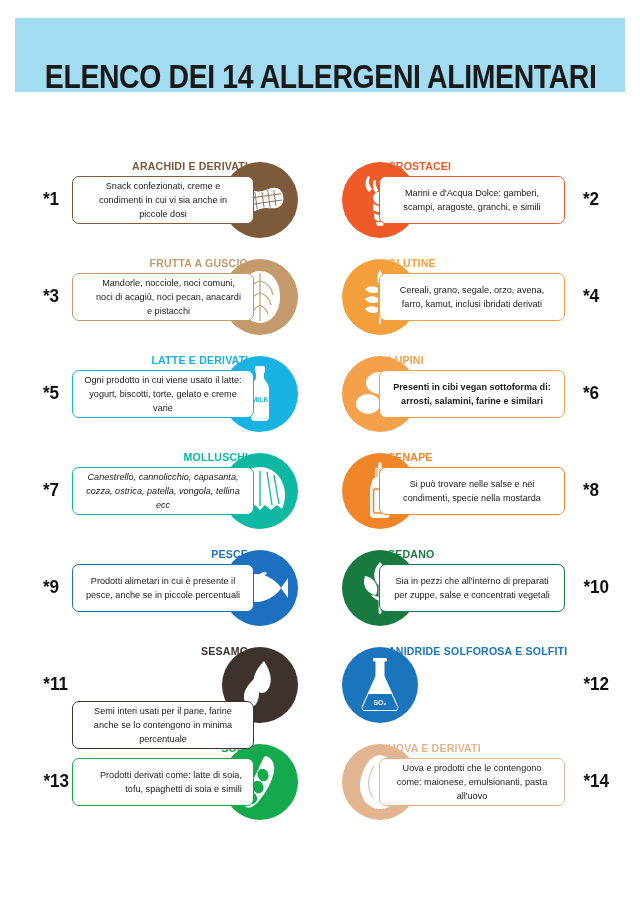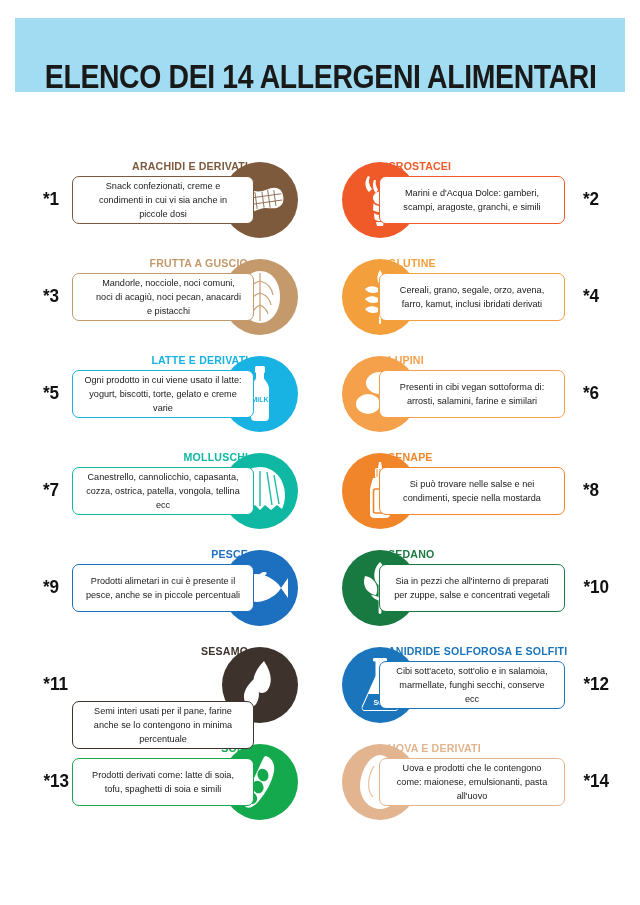--- a/index.html
+++ b/index.html
@@ -251,37 +251,37 @@
                    C29,55.5 27.5,57 25,57 L15,57 C12.5,57 11,55.5 11,53
                    L11,25 C11,19 16,16 16,14 Z"></path>
         </g>
         <text x="20" y="38" text-anchor="middle" class="milk-word" fill="#18b2e3">MiLK</text>
       </svg>
         </div>
       </div>
       <div class="allergen-item side-right">
         <div class="item-number">*6</div>
         <div class="item-label" style="color: rgb(245, 160, 74);">LUPINI</div>
-        <div class="desc-box" style="border-color: rgb(245, 160, 74);">
+        <div class="desc-box" style="border-color: rgb(245, 160, 74); font-weight: bold;">
           <div class="desc-text">Presenti in cibi vegan sottoforma di: arrosti, salamini, farine e similari</div>
         </div>
         <div class="icon-circle" style="background: rgb(245, 160, 74);">
           <svg width="52" height="52" viewBox="0 0 52 52">
         <g fill="white">
           <ellipse cx="26" cy="15" rx="14" ry="11"></ellipse>
           <ellipse cx="14" cy="36" rx="12" ry="10"></ellipse>
           <ellipse cx="38" cy="37" rx="12" ry="10"></ellipse>
         </g>
           </svg>
         </div>
       </div>
       <div class="allergen-item side-left">
         <div class="item-number">*7</div>
         <div class="item-label" style="color: rgb(14, 184, 163);">MOLLUSCHI</div>
-        <div class="desc-box" style="border-color: rgb(14, 184, 163);">
+        <div class="desc-box" style="border-color: rgb(14, 184, 163); font-style: italic;">
           <div class="desc-text">Canestrello, cannolicchio, capasanta, cozza, ostrica, patella, vongola, tellina ecc</div>
         </div>
         <div class="icon-circle" style="background: rgb(14, 184, 163);">
           <svg width="54" height="52" viewBox="0 0 54 52">
         <path d="M27,2 C41,2 52,14 52,30 C52,38 49,44 49,44 L44,40 L38,45 L32,40 L27,45
                  L22,40 L16,45 L10,40 L5,44 C5,44 2,38 2,30 C2,14 13,2 27,2 Z" fill="white"></path>
         <g stroke="#0eb8a3" stroke-width="1.4" fill="none" opacity="0.95">
           <path d="M27,6 L27,41 M20,7 L15,40 M13,10 L8,39
                    M34,7 L39,40 M41,10 L46,39"></path>
         </g>
@@ -364,40 +364,37 @@
                    C14,19 18,10 26,2 Z"></path>
           <path d="M16,20 C21,28 22,35 20,41 C18.8,45 16,48 13,48 C10,48 7.4,45 6.4,41
                    C4.6,35 8,27 16,20 Z"></path>
         </g>
           </svg>
         </div>
       </div>
       <div class="allergen-item side-right">
         <div class="item-number">*12</div>
         <div class="item-label" style="color: rgb(27, 117, 188);">ANIDRIDE SOLFOROSA E SOLFITI</div>
-        <div class="desc-box" style="border-color: rgb(27, 117, 188);">
-          <div class="desc-text">Cibi sott'aceto, sott'olio e in salamoia, marmellate, funghi secchi, conserve ecc</div>
-        </div>
         <div class="icon-circle" style="background: rgb(27, 117, 188);">
           <svg width="46" height="58" viewBox="0 0 46 58">
         <g fill="white">
           <rect x="16" y="2" width="14" height="3.4" rx="1.2"></rect>
           <path d="M18.5,5 L27.5,5 L27.5,20 L41,50 C42,52.4 40.6,55 38,55
                    L8,55 C5.4,55 4,52.4 5,50 L18.5,20 Z"></path>
         </g>
         <path d="M11.5,38 L34.5,38 L40.5,51.5 C41,53 40,54 38.4,54 L7.6,54
                  C6,54 5,53 5.5,51.5 Z" fill="#1b75bc"></path>
         <text x="23" y="49" text-anchor="middle" class="so2-word" fill="white">SO₂</text>
       </svg>
         </div>
       </div>
       <div class="allergen-item side-left">
         <div class="item-number">*13</div>
         <div class="item-label" style="color: rgb(21, 169, 78);">SOIA</div>
-        <div class="desc-box" style="border-color: rgb(21, 169, 78);">
+        <div class="desc-box" style="border-color: rgb(21, 169, 78); text-align: right;">
           <div class="desc-text">Prodotti derivati come: latte di soia, tofu, spaghetti di soia e simili</div>
         </div>
         <div class="icon-circle" style="background: rgb(21, 169, 78);">
           <svg width="48" height="58" viewBox="0 0 48 58">
         <g fill="white">
           <path d="M30,3 C36,5 39,11 38,18 C36.6,28 30,40 22,49 C18,53.4 13,56 10,54
                    C7,52 7.6,47 10,42 C14.6,32 22,17 26,8 C27.4,5 28.4,2.6 30,3 Z"></path>
         </g>
         <g fill="#15a94e">
           <ellipse cx="27" cy="22" rx="5.4" ry="6.4" transform="rotate(-22 27 22)"></ellipse>

